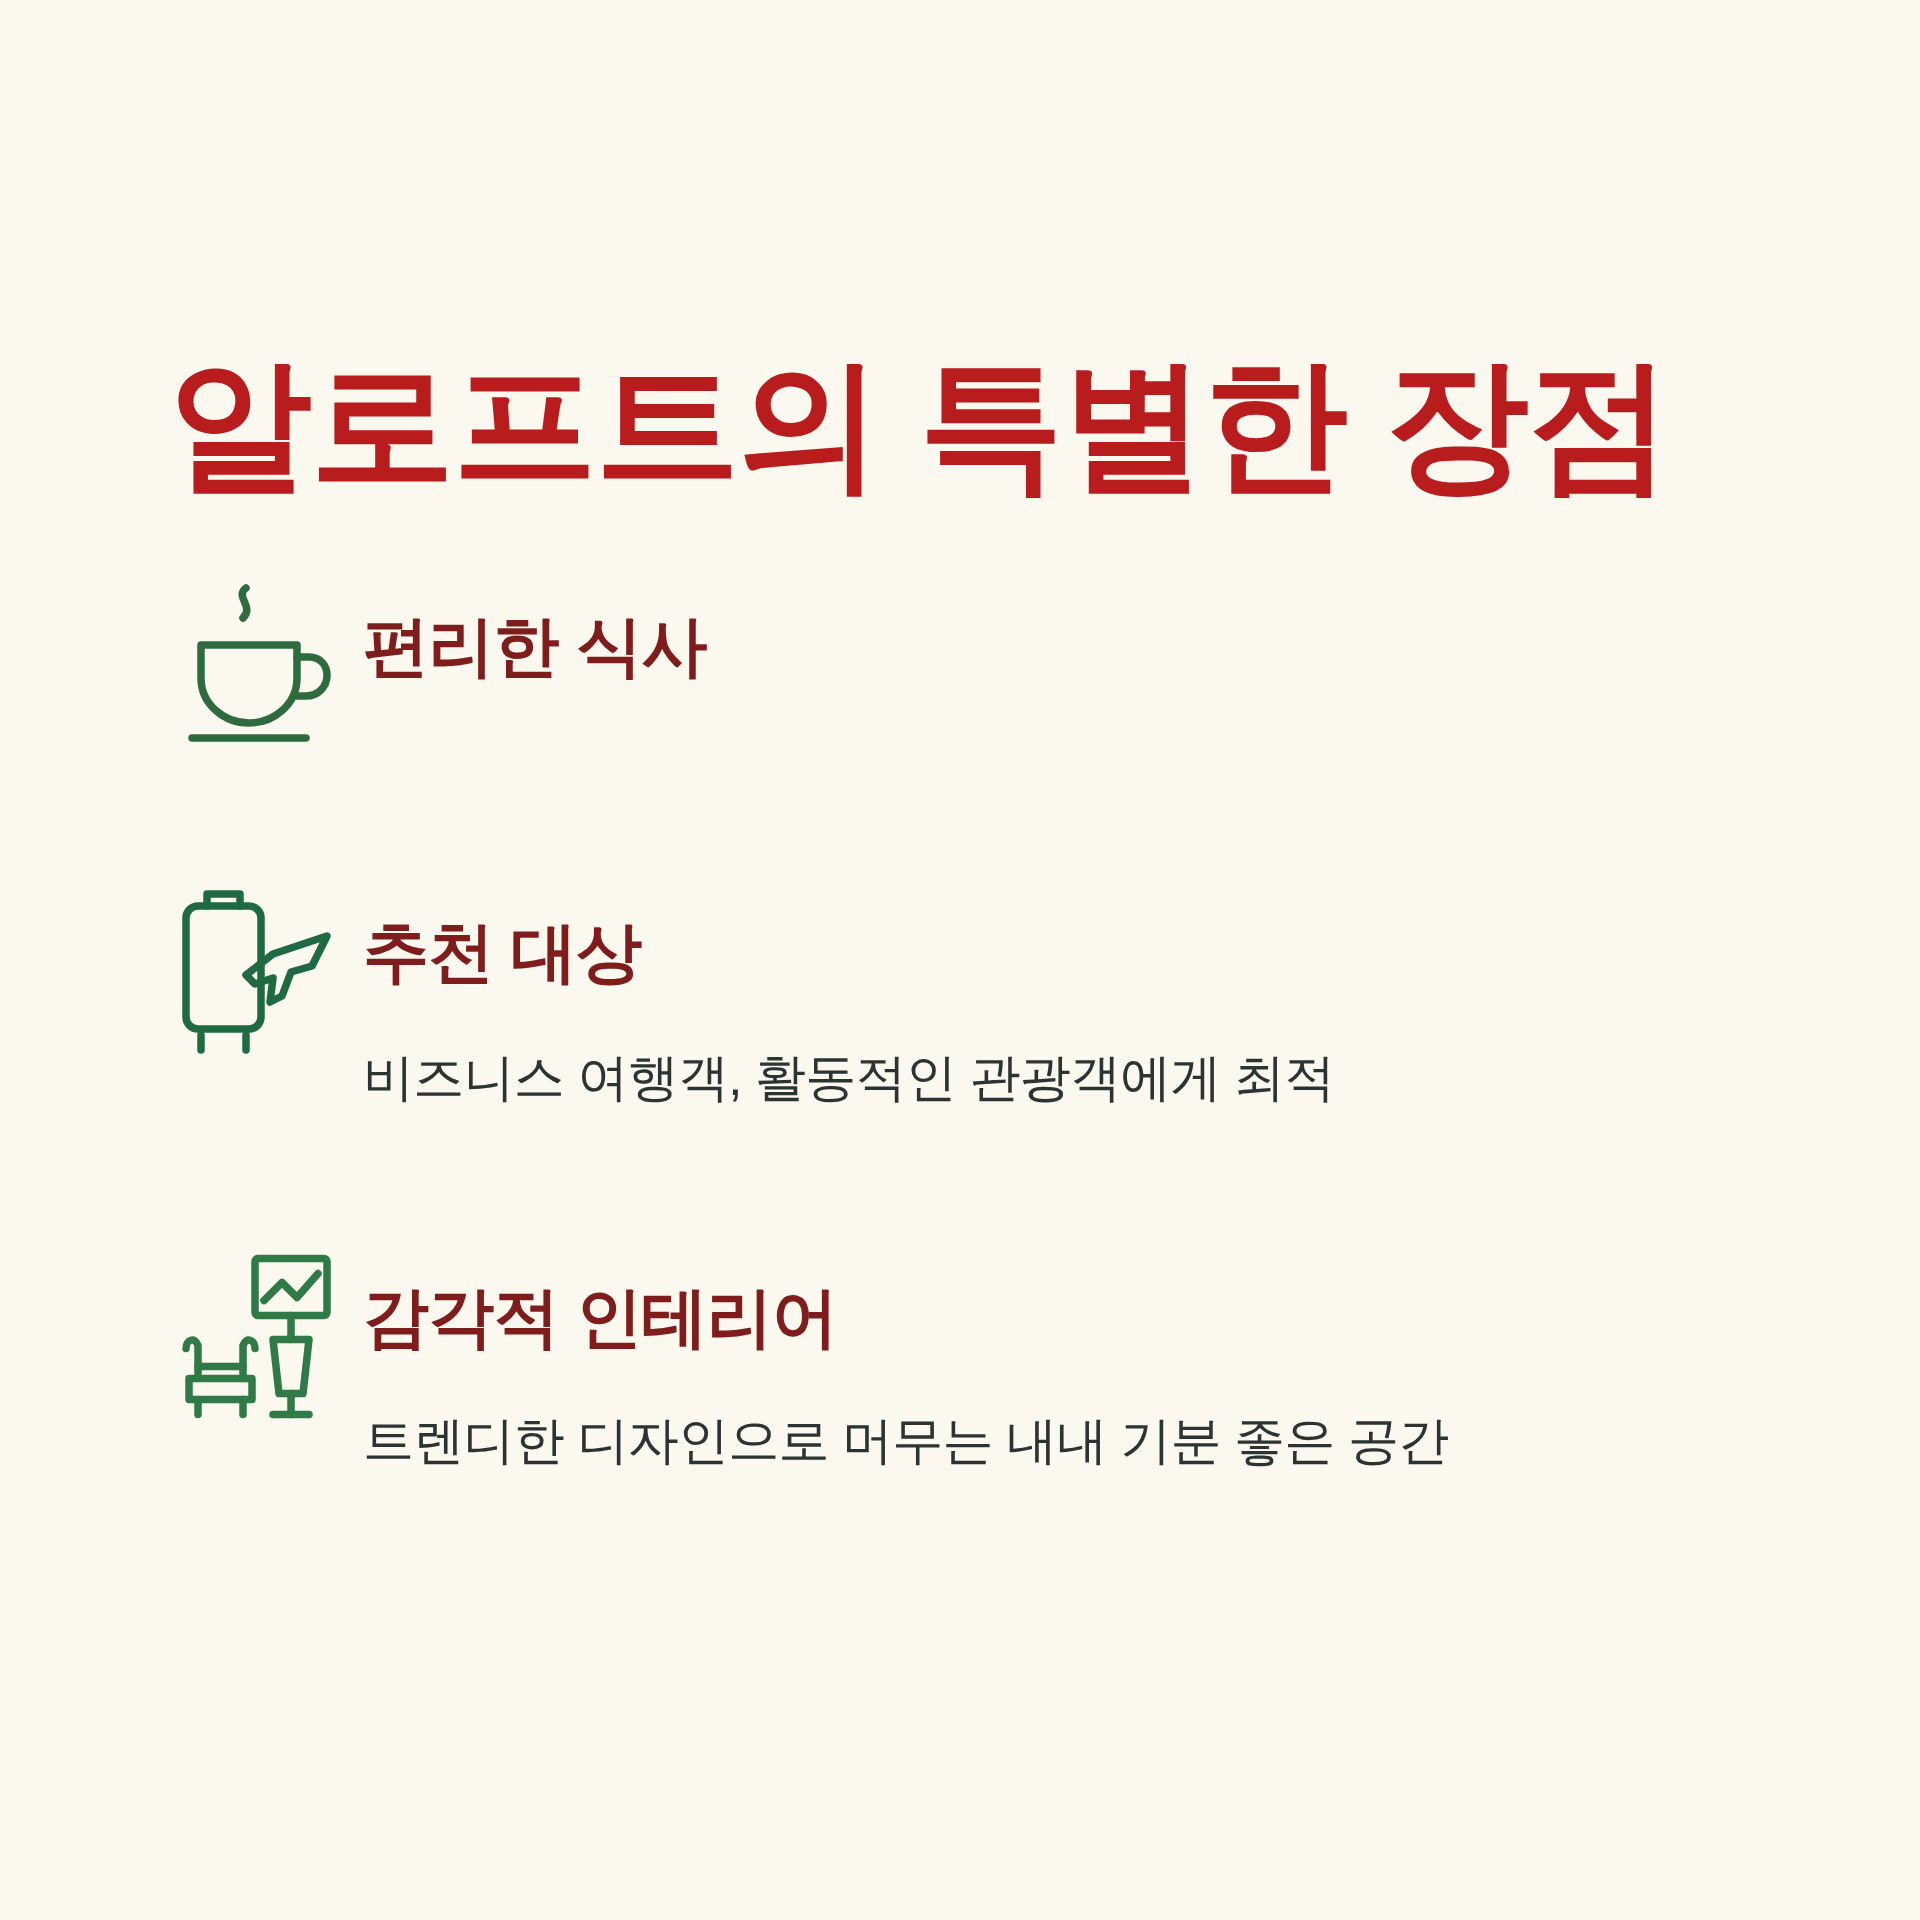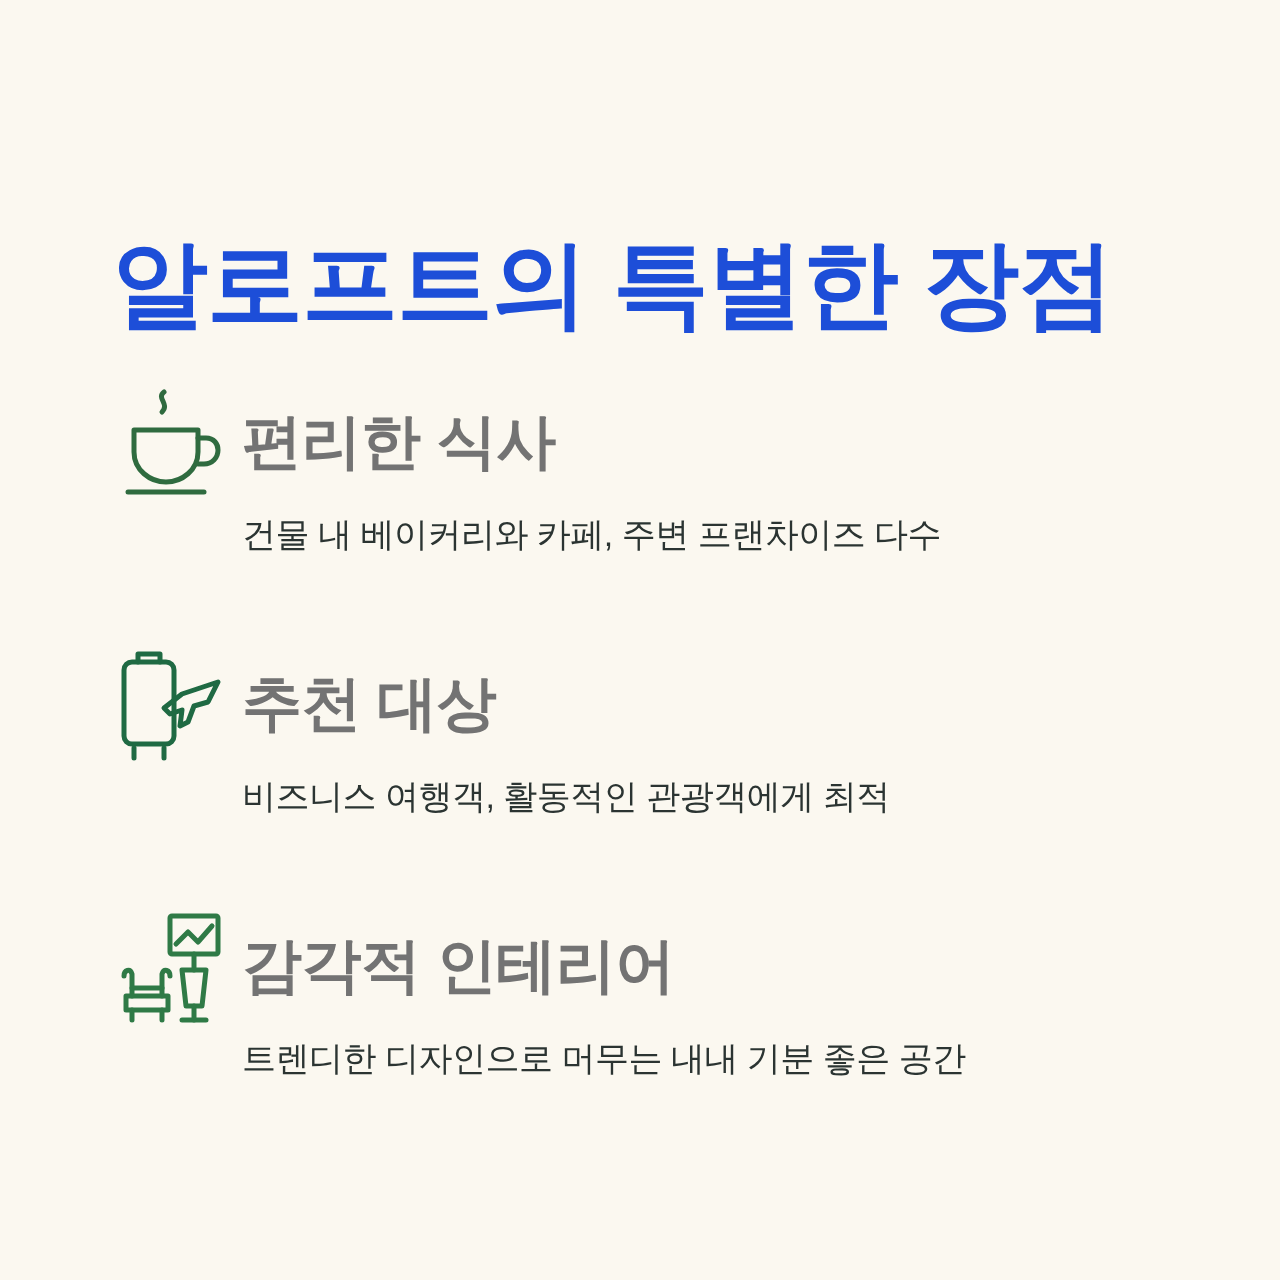--- a/index.html
+++ b/index.html
@@ -20,21 +20,21 @@
     background: #fbf8f0;
     box-sizing: border-box;
   }
   .page-title {
     position: absolute;
     left: 112px;
     top: 160px;
     font-size: 96px;
     line-height: 1.25;
     font-weight: 700;
-    color: #1d4ed8;
+    color: #b91c1c;
     letter-spacing: -1px;
     white-space: nowrap;
   }
   .features {
     position: absolute;
     left: 112px;
     top: 380px;
     width: 1060px;
   }
   .feature {
@@ -53,23 +53,23 @@
     align-items: flex-start;
     justify-content: flex-start;
     padding-top: 6px;
     box-sizing: border-box;
   }
   .feature-text {
     padding-top: 26px;
     flex: 1;
   }
   .feature-title {
-    font-size: 60px;
+    font-size: 44px;
     font-weight: 700;
-    color: #737373;
+    color: #7f1d1d;
     line-height: 1.2;
     margin: 0 0 34px 0;
     letter-spacing: -0.5px;
   }
   .feature-desc {
     font-size: 34px;
     font-weight: 400;
     color: #2b3432;
     line-height: 1.35;
     margin: 0;
@@ -90,21 +90,20 @@
       <div class="feature-icon">
         <svg width="110" height="115" viewBox="0 0 110 115" fill="none" stroke="#2f6b3f" stroke-width="5" stroke-linecap="round" stroke-linejoin="round">
           <path d="M52 6 C44 12, 58 18, 50 26"></path>
           <path d="M22 44 L22 66 C22 84, 38 96, 54 96 C70 96, 86 84, 86 66 L86 44 Z"></path>
           <path d="M86 52 L94 52 C102 52, 106 58, 106 64 C106 72, 100 78, 92 78 L86 78"></path>
           <path d="M16 106 L92 106"></path>
         </svg>
       </div>
       <div class="feature-text">
         <p class="feature-title">편리한 식사</p>
-        <p class="feature-desc">건물 내 베이커리와 카페, 주변 프랜차이즈 다수</p>
       </div>
     </div>
 
     <div class="feature">
       <div class="feature-icon">
         <svg width="118" height="120" viewBox="0 0 118 120" fill="none" stroke="#1f6a43" stroke-width="5" stroke-linecap="round" stroke-linejoin="round">
           <path d="M26 14 L26 6 L48 6 L48 14"></path>
           <rect x="12" y="14" width="50" height="82" rx="8"></rect>
           <path d="M22 100 L22 110"></path>
           <path d="M52 100 L52 110"></path>

